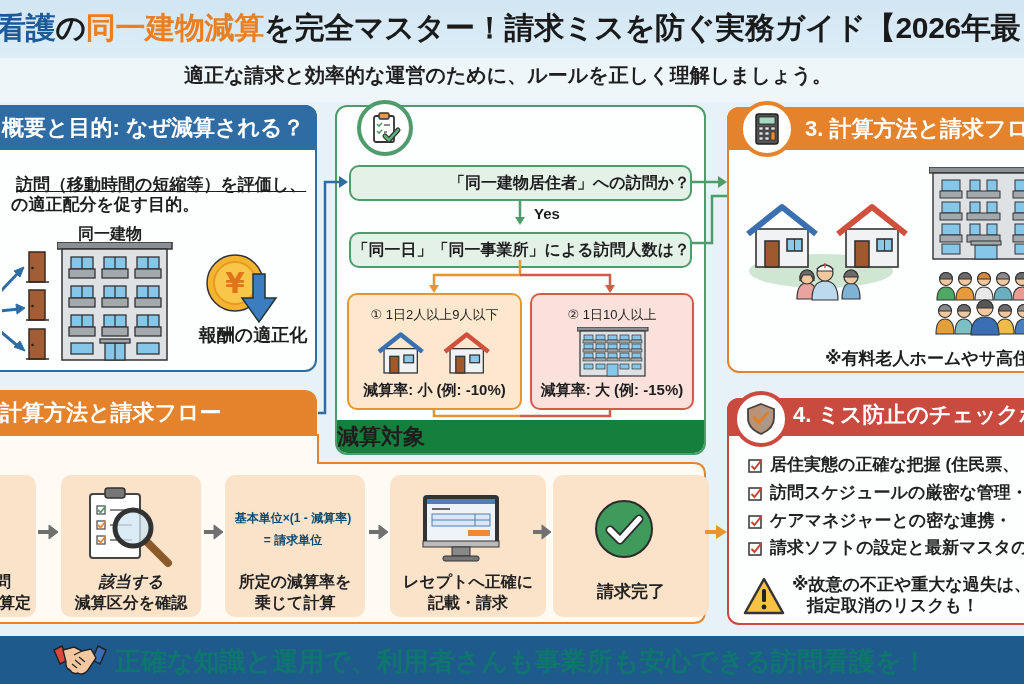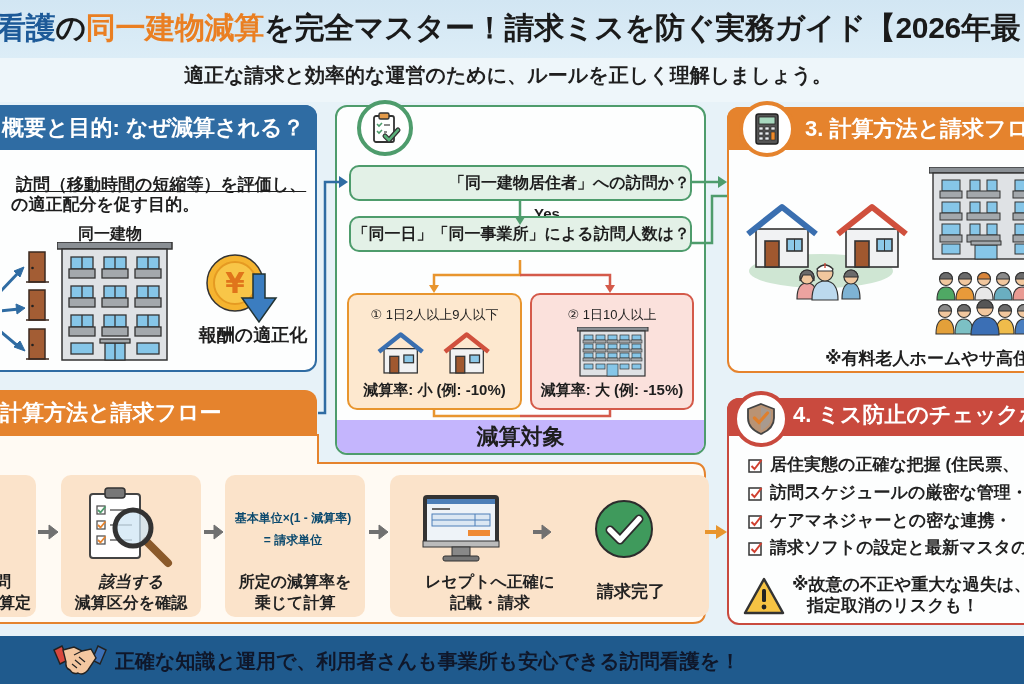--- a/index.html
+++ b/index.html
@@ -33,21 +33,21 @@
   #sec1 .sec-header { background:#2f6ca3; height:45px; border-radius:0 12px 0 0; }
   .s1-body { font-size:17px; line-height:22px; font-weight:bold; white-space:nowrap; }
 
   
   #sec2 { left:335px; top:105px; width:371px; height:350px; border-color:#4e9c6c; }
   #sec2 .sec-header { background:#4e9c6c; height:45px; }
   .qbox { position:absolute; left:12px; width:343px; background:#e3f1e7; border:2px solid #4e9c6c; border-radius:10px; box-sizing:border-box; text-align:right; font-size:16px; font-weight:bold; white-space:nowrap; }
   .opt { position:absolute; top:186px; height:117px; border:2px solid; border-radius:10px; box-sizing:border-box; }
   .opt-title { position:absolute; left:0; right:0; top:9px; text-align:center; font-size:13px; line-height:22px; font-weight:normal; white-space:nowrap; }
   .opt-rate { position:absolute; left:0; right:0; top:85px; text-align:center; font-size:15px; line-height:20px; font-weight:bold; white-space:nowrap; }
-  .result-band { position:absolute; left:0; right:0; bottom:0; height:33px; background:#c4b5fd; border-radius:0 0 10px 10px; text-align:center; font-size:22px; line-height:33px; font-weight:bold; }
+  .result-band { position:absolute; left:0; right:0; bottom:0; height:33px; background:#15803d; border-radius:0 0 10px 10px; font-size:22px; line-height:33px; font-weight:bold; }
 
   
   #sec3 { left:727px; top:107px; width:310px; height:266px; border-color:#e5832d; }
   #sec3 .sec-header { background:#e5832d; height:43px; }
 
   
   #sec4 { left:727px; top:398px; width:310px; height:227px; border-color:#c94a3e; }
   #sec4 .sec-header { background:#c94a3e; height:38px; }
   .check-item { position:absolute; left:19px; height:20px; white-space:nowrap; font-size:17px; line-height:20px; font-weight:bold; color:#222; }
   .check-item svg { position:absolute; left:0; top:3px; }
@@ -55,21 +55,21 @@
   .warn-text { position:absolute; font-size:17px; line-height:20px; font-weight:bold; white-space:nowrap; }
 
   
   .flow-header { left:-10px; top:390px; width:327px; height:45px; background:#e5832d; border-radius:0 12px 0 0; color:#fff; font-weight:bold; font-size:22px; white-space:nowrap; z-index:2; }
   .card { position:absolute; top:475px; height:142px; background:#fbe3ca; border-radius:10px; z-index:2; }
   .card-line { position:absolute; left:0; right:0; text-align:center; font-size:16px; line-height:20px; font-weight:bold; white-space:nowrap; color:#222; }
   .formula-line { position:absolute; left:0; right:4px; text-align:center; font-size:12px; line-height:16px; font-weight:bold; white-space:nowrap; color:#0c4a6e; }
 
   
   .footer { left:0; top:636px; width:1024px; height:48px; background:#1f5a8d; }
-  .footer-text { left:115px; top:646px; font-size:20px; line-height:30px; font-weight:bold; color:#0f172a; white-space:nowrap; }
+  .footer-text { left:115px; top:646px; font-size:26px; line-height:30px; font-weight:bold; color:#0f766e; white-space:nowrap; }
 
   .overlay { position:absolute; left:0; top:0; width:1024px; height:684px; pointer-events:none; }
 </style>
 </head>
 <body>
 
 <div id="page">
 
   <div class="abs title-band"></div>
   <div class="abs title-text">
@@ -168,21 +168,21 @@
         <rect x="12" y="3" width="10" height="6" rx="1.5" fill="#e39a4a" stroke="#333" stroke-width="1.4"></rect>
         <path d="M10 14 l2 2 l3 -3 M10 21 l2 2 l3 -3" stroke="#4e9c6c" stroke-width="1.6" fill="none"></path>
         <path d="M17 15 h6 M17 22 h3" stroke="#666" stroke-width="1.4"></path>
         <path d="M18 26 l4 4 l9 -10" stroke="#333" stroke-width="5" fill="none" stroke-linecap="round" stroke-linejoin="round"></path>
         <path d="M18 26 l4 4 l9 -10" stroke="#5bb27a" stroke-width="2.6" fill="none" stroke-linecap="round" stroke-linejoin="round"></path>
       </svg>
     </div>
 
     <div class="qbox" style="top:58px;height:36px;line-height:32px;">「同一建物居住者」への訪問か？</div>
     <div class="abs bold" style="left:197px;top:98px;font-size:15px;line-height:18px;">Yes</div>
-    <div class="qbox" style="top:109px;height:36px;line-height:32px;">「同一日」「同一事業所」による訪問人数は？</div>
+    <div class="qbox" style="top:125px;height:36px;line-height:32px;">「同一日」「同一事業所」による訪問人数は？</div>
 
     <div class="opt" style="left:10px;width:175px;background:#fde8cf;border-color:#e8952e;">
       <div class="opt-title">① 1日2人以上9人以下</div>
       <svg class="abs" style="left:26px;top:35px;" width="122" height="46" viewBox="0 0 122 46">
         <g transform="translate(2,2) scale(0.64)">
           <rect x="11" y="26" width="52" height="38" fill="#f1f2f3" stroke="#333" stroke-width="2"></rect>
           <polyline points="3,31 37,4 71,31" fill="none" stroke="#3a6fb0" stroke-width="7" stroke-linejoin="round"></polyline>
           <rect x="20" y="38" width="14" height="26" fill="#a0582f" stroke="#333" stroke-width="2"></rect>
           <rect x="42" y="36" width="15" height="12" fill="#8cc8e8" stroke="#333" stroke-width="2"></rect>
         </g>
@@ -401,21 +401,21 @@
     <div class="card-line" style="top:118px;">減算区分を確認</div>
   </div>
 
   <div class="card" style="left:225px;width:140px;">
     <div class="formula-line" style="top:35px;">基本単位×(1 - 減算率)</div>
     <div class="formula-line" style="top:57px;">= 請求単位</div>
     <div class="card-line" style="top:97px;">所定の減算率を</div>
     <div class="card-line" style="top:118px;">乗じて計算</div>
   </div>
 
-  <div class="card" style="left:390px;width:156px;padding-left:44px;">
+  <div class="card" style="left:390px;width:156px;">
     <svg class="abs" style="left:31px;top:18px;" width="80" height="72" viewBox="0 0 80 72">
       <rect x="2" y="2" width="76" height="50" rx="4" fill="#333"></rect>
       <rect x="6" y="6" width="68" height="42" fill="#eef3f8"></rect>
       <rect x="6" y="6" width="68" height="5" fill="#4d7fb8"></rect>
       <rect x="11" y="15" width="18" height="2" fill="#666"></rect>
       <rect x="11" y="21" width="58" height="12" fill="#dbe7f3" stroke="#4d7fb8" stroke-width="1"></rect>
       <line x1="11" y1="27" x2="69" y2="27" stroke="#4d7fb8" stroke-width="1"></line>
       <line x1="54" y1="21" x2="54" y2="33" stroke="#4d7fb8" stroke-width="1"></line>
       <rect x="47" y="37" width="22" height="6" fill="#ef8a34"></rect>
       <rect x="2" y="48" width="76" height="6" fill="#bbb" stroke="#333" stroke-width="1"></rect>

